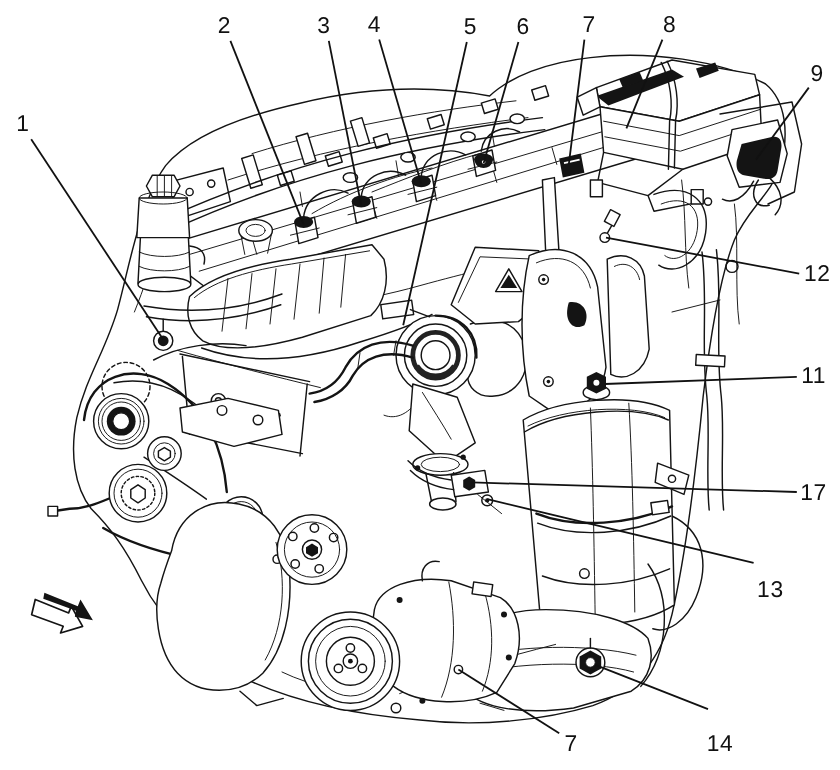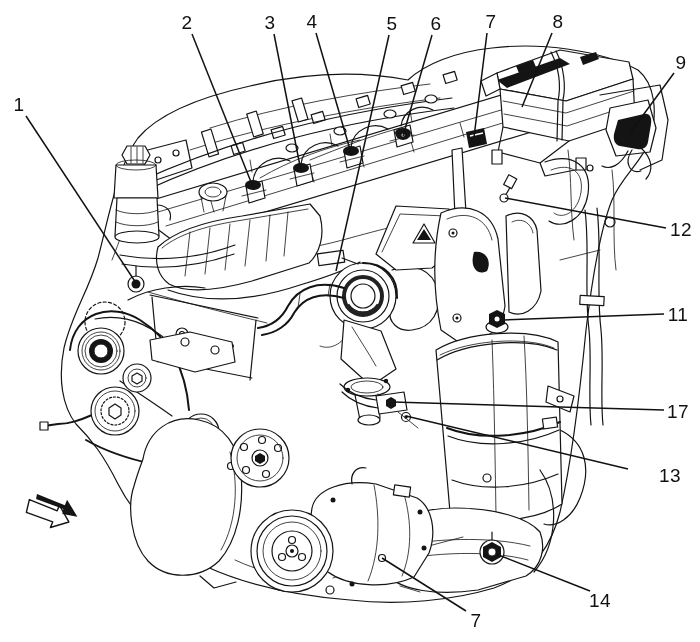--- a/index.html
+++ b/index.html
@@ -377,17 +377,17 @@
       <span class="callout-num" style="left: 270px; top: 22px;">3</span>
       <span class="callout-num" style="left: 312px; top: 21px;">4</span>
       <span class="callout-num" style="left: 392px; top: 23px;">5</span>
       <span class="callout-num" style="left: 436px; top: 23px;">6</span>
       <span class="callout-num" style="left: 491px; top: 21px;">7</span>
       <span class="callout-num" style="left: 558px; top: 21px;">8</span>
       <span class="callout-num" style="left: 681px; top: 62px;">9</span>
       <span class="callout-num" style="left: 681px; top: 229px;">12</span>
       <span class="callout-num" style="left: 678px; top: 314px; text-align: center;">11</span>
       <span class="callout-num" style="left: 678px; top: 411px;">17</span>
-      <span class="callout-num" style="left: 642px; top: 475px; margin-left: 28px;">13</span>
-      <span class="callout-num" style="left: 600px; top: 600px; text-align: right;">14</span>
+      <span class="callout-num" style="left: 642px; top: 492px;">13</span>
+      <span class="callout-num" style="left: 600px; top: 620px; text-align: right;">14</span>
       <span class="callout-num" style="left: 476px; top: 620px;">7</span>
     </div>
 </div>
 
 </body></html>

